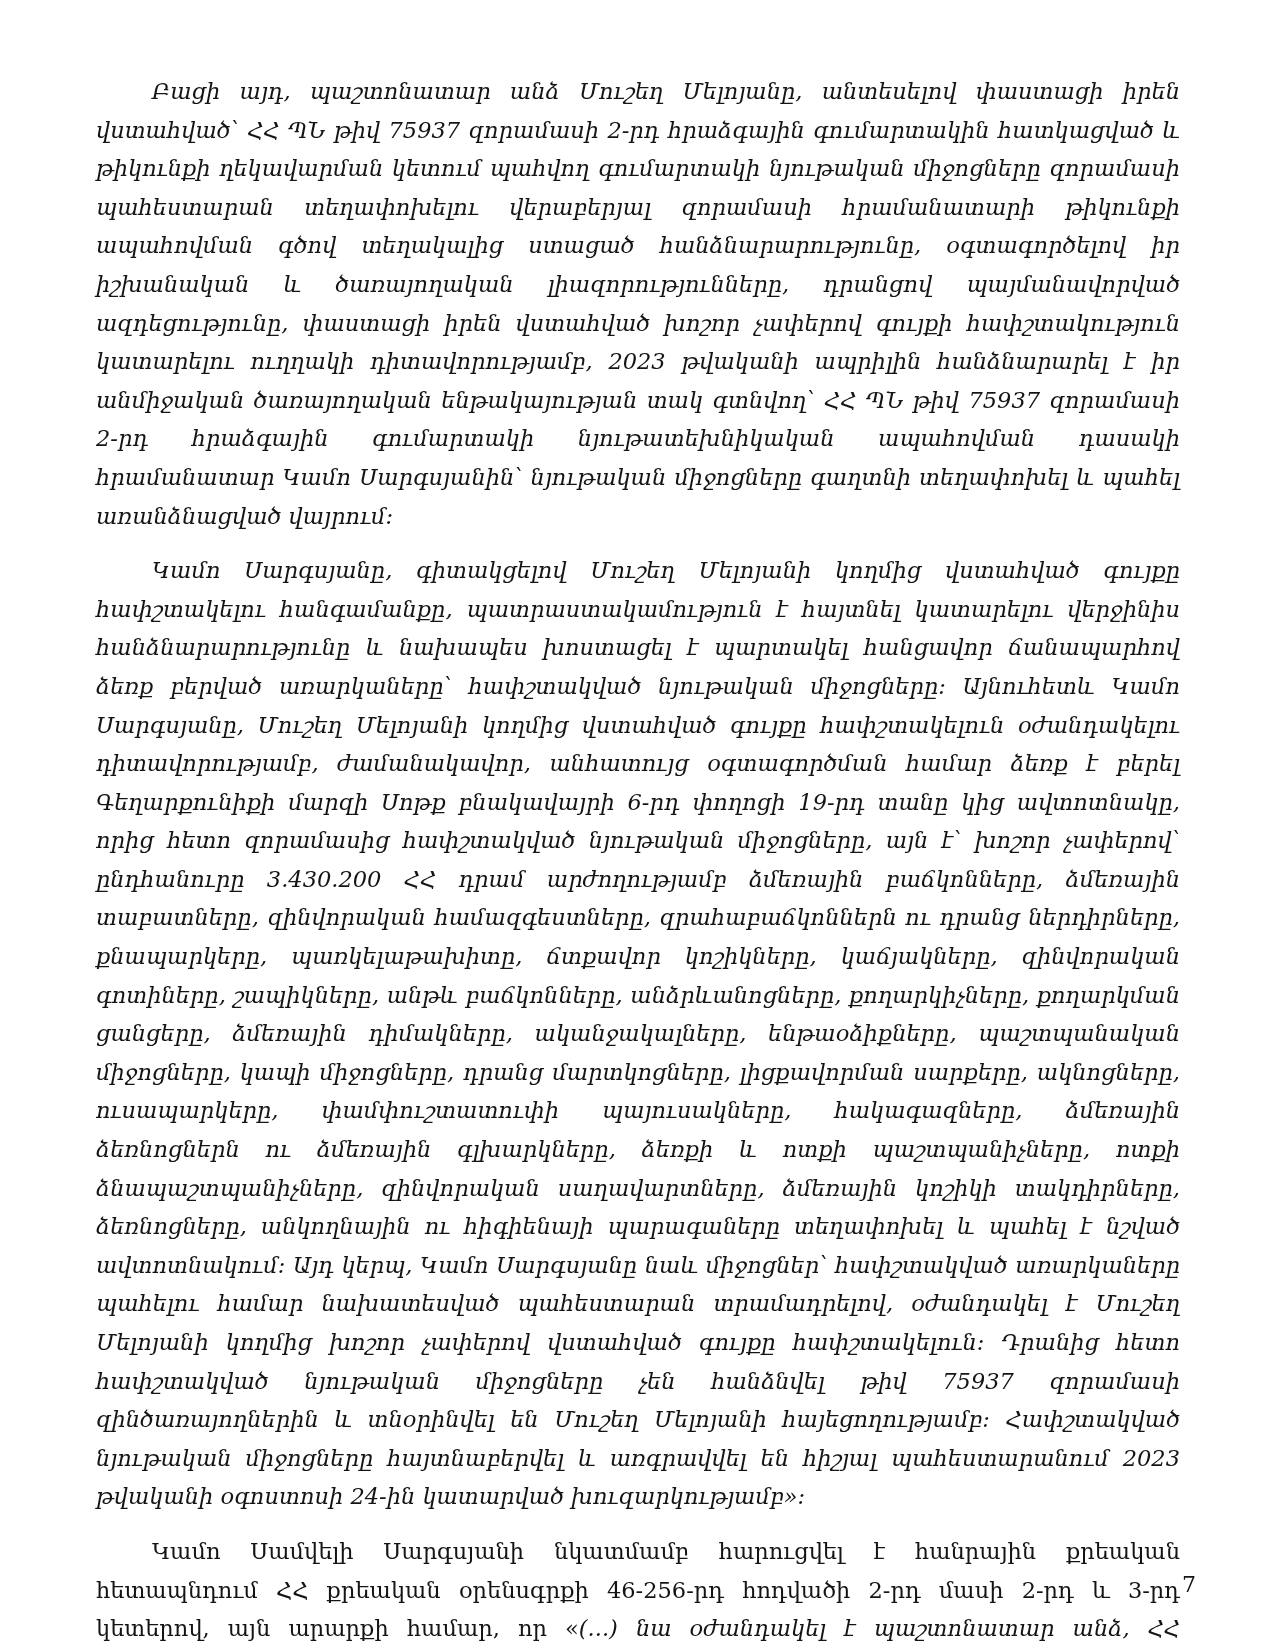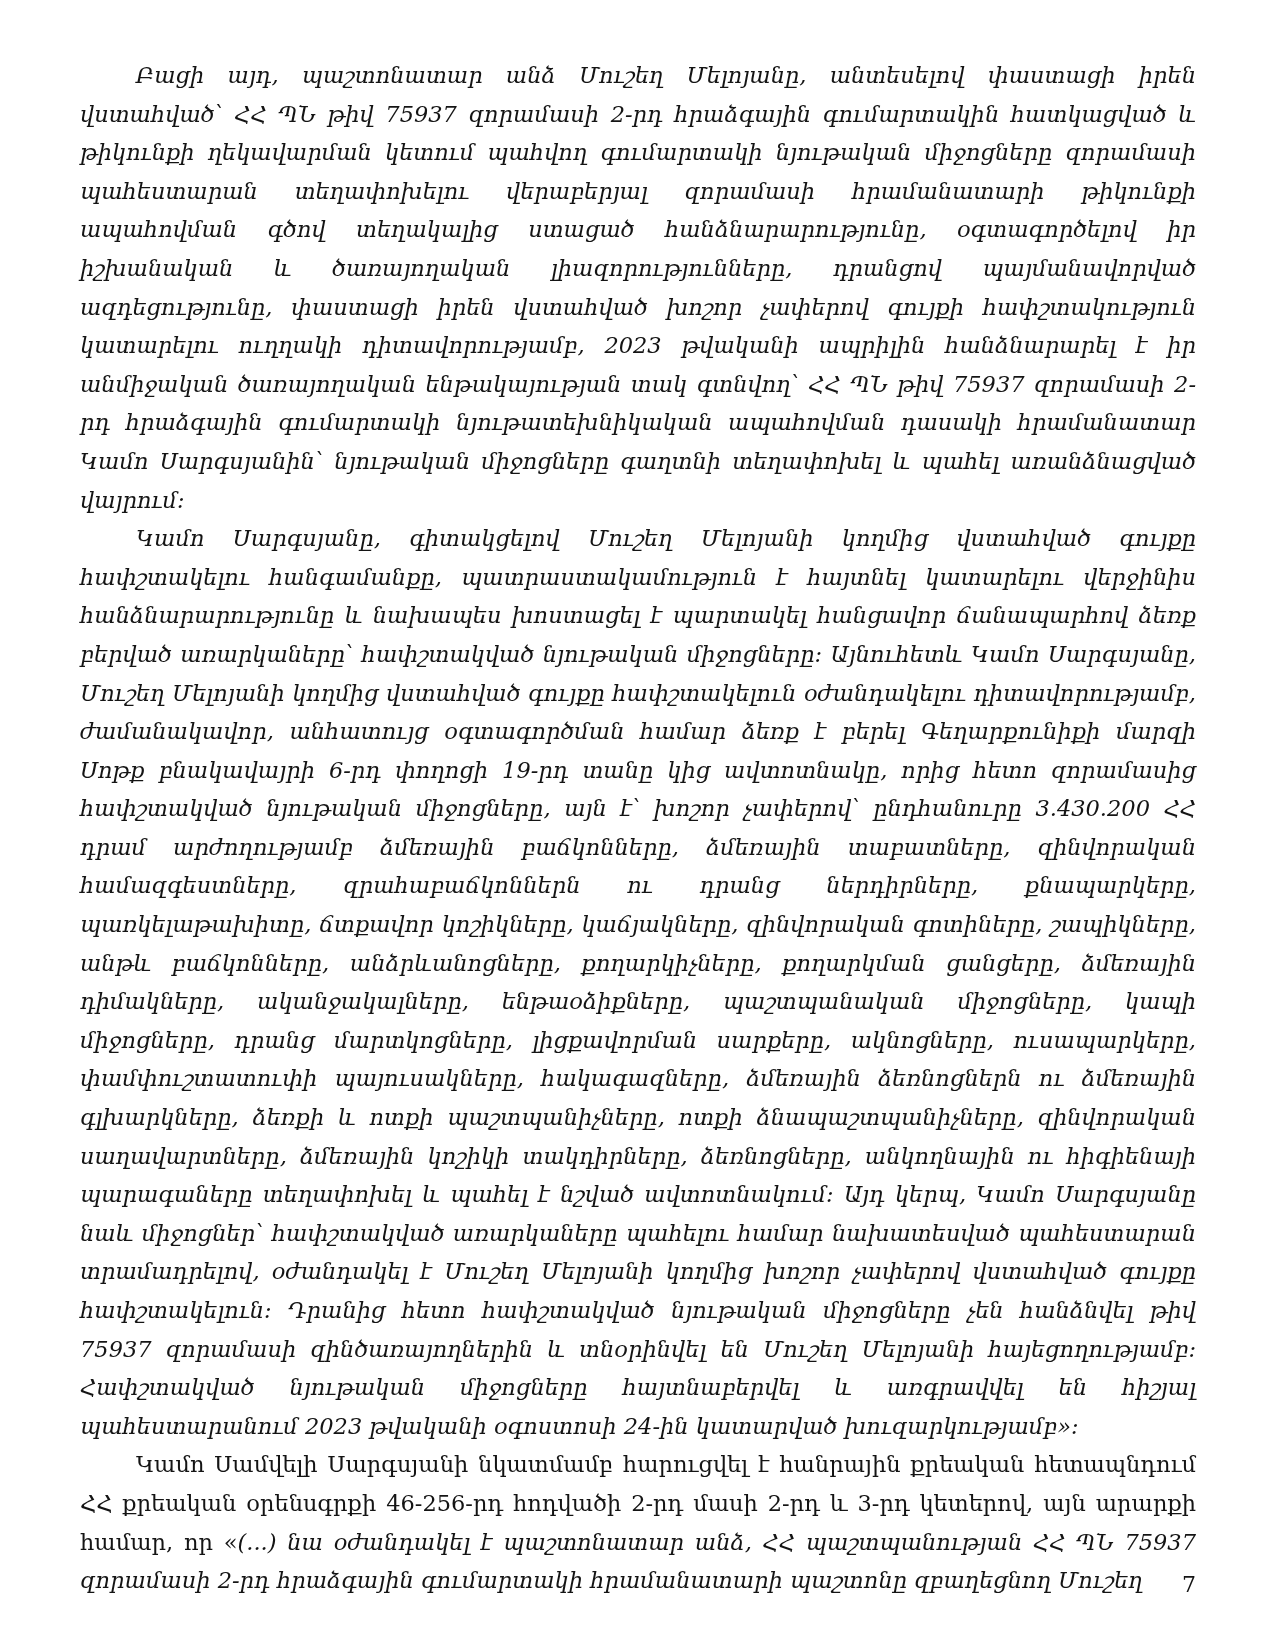--- a/index.html
+++ b/index.html
@@ -19,21 +19,21 @@
     left: 80px;
     width: 1116px;
     font-family: "DejaVu Serif", "DejaVu Sans", serif;
     font-size: 22.5px;
     line-height: 38.6px;
     color: #141414;
     text-align: justify;
     text-justify: inter-word;
   }
   .page p {
-    margin: 0;
+    margin: 16px;
     padding: 0;
     text-indent: 56px;
   }
   .quote-italic {
     font-style: italic;
   }
   .upright {
     font-style: normal;
   }
   .page-footer {

